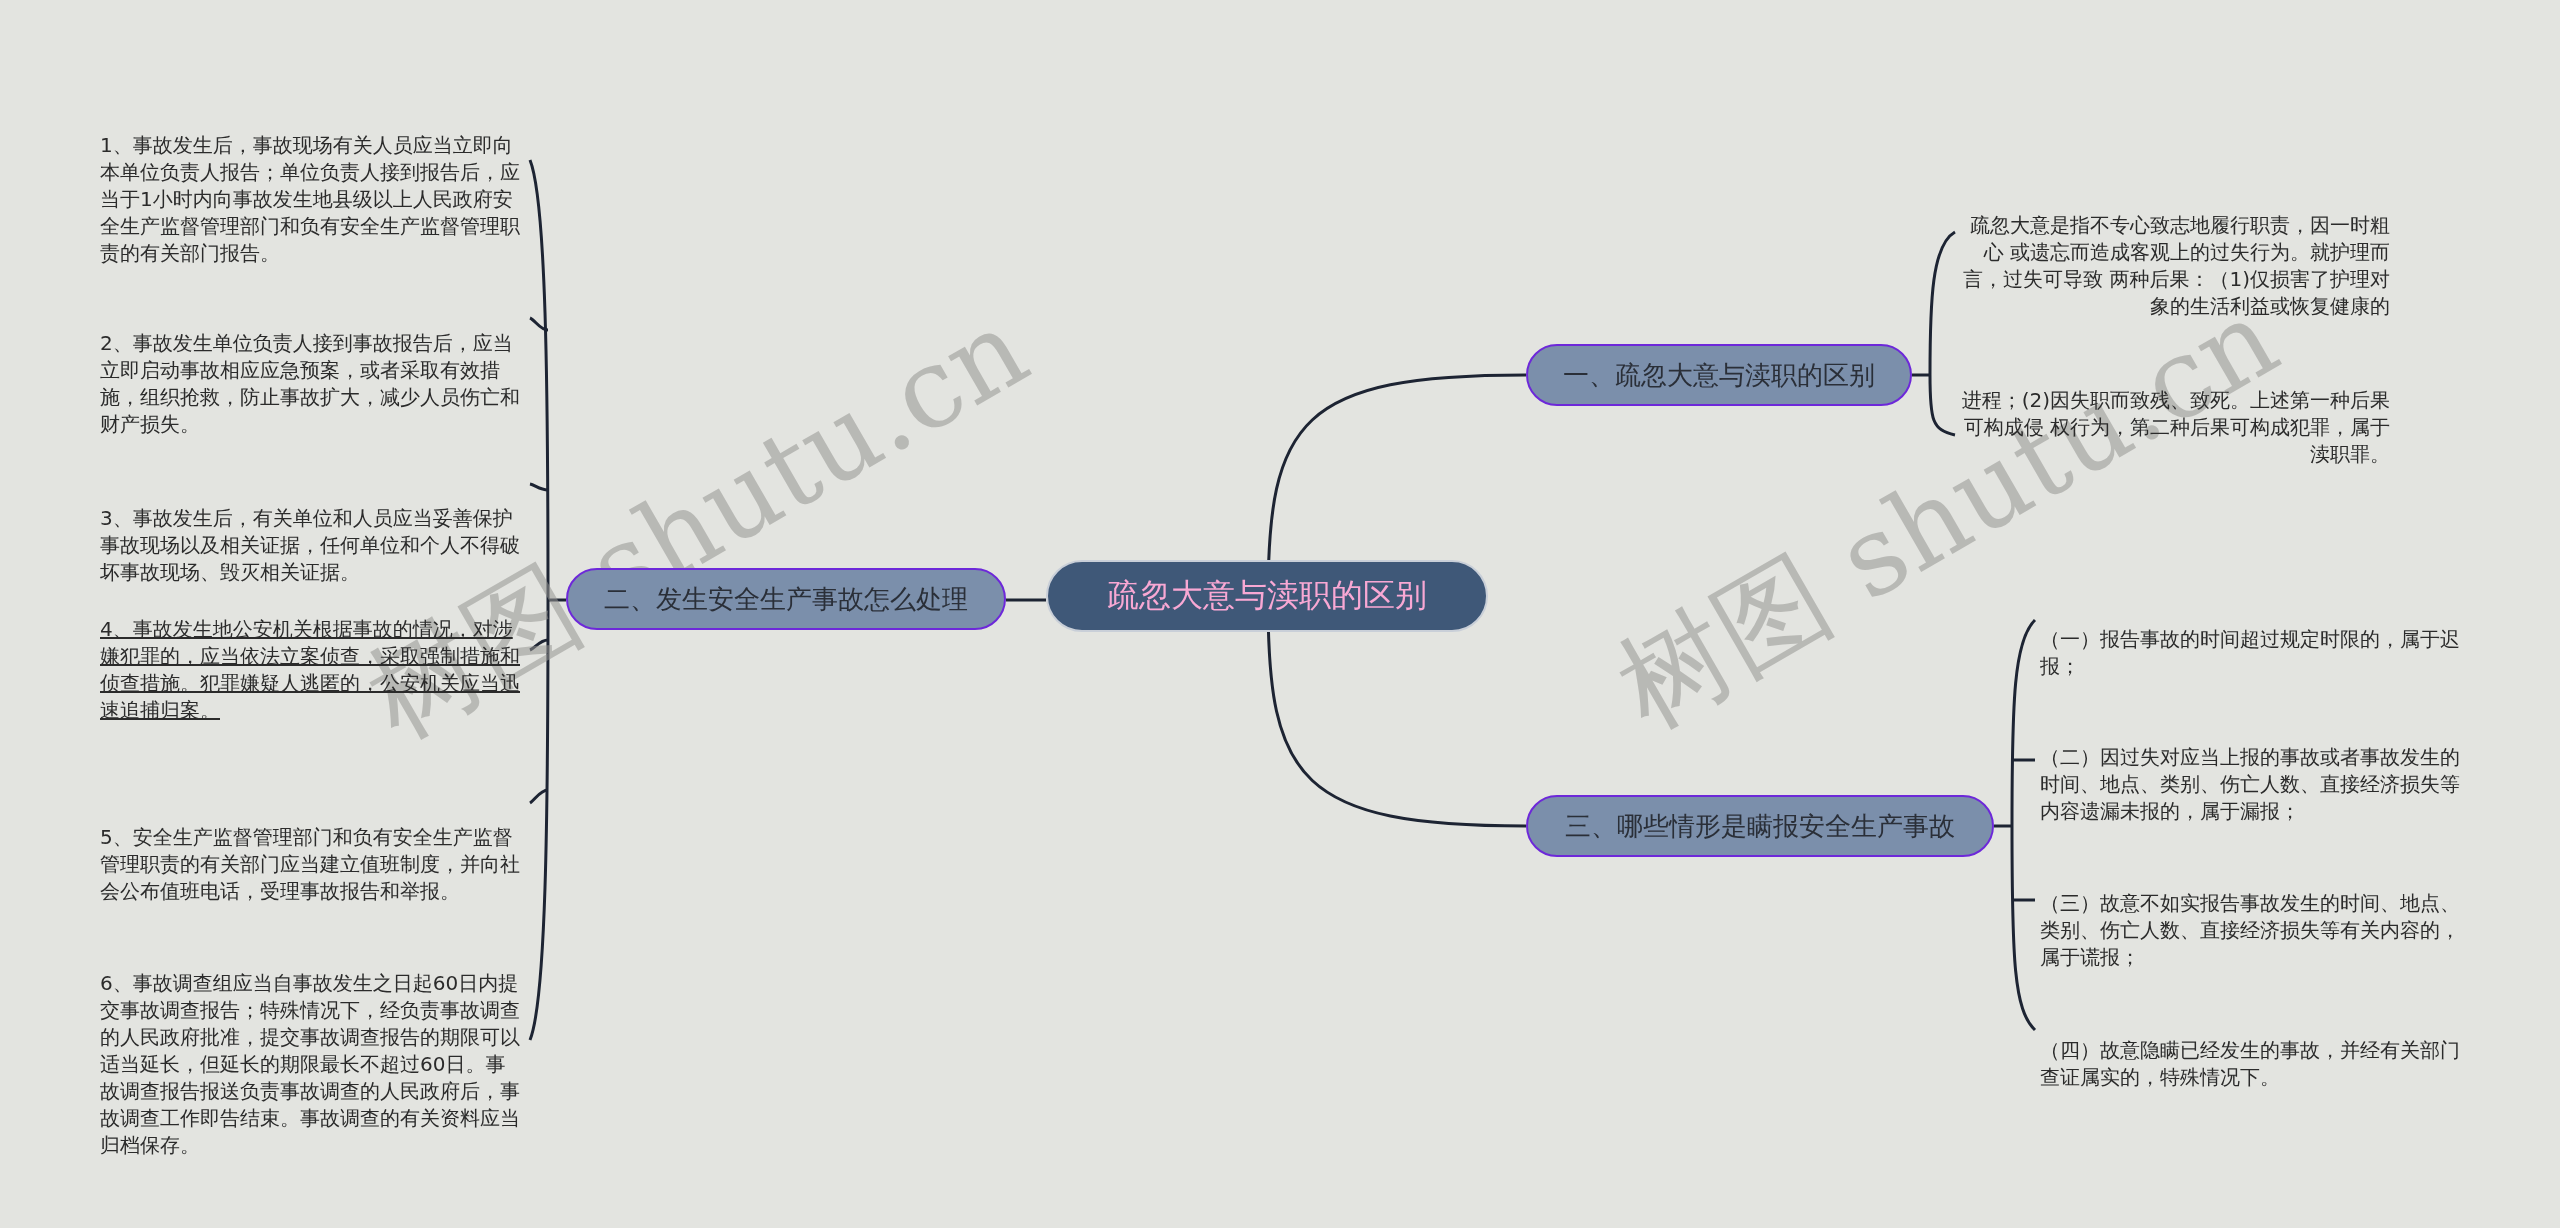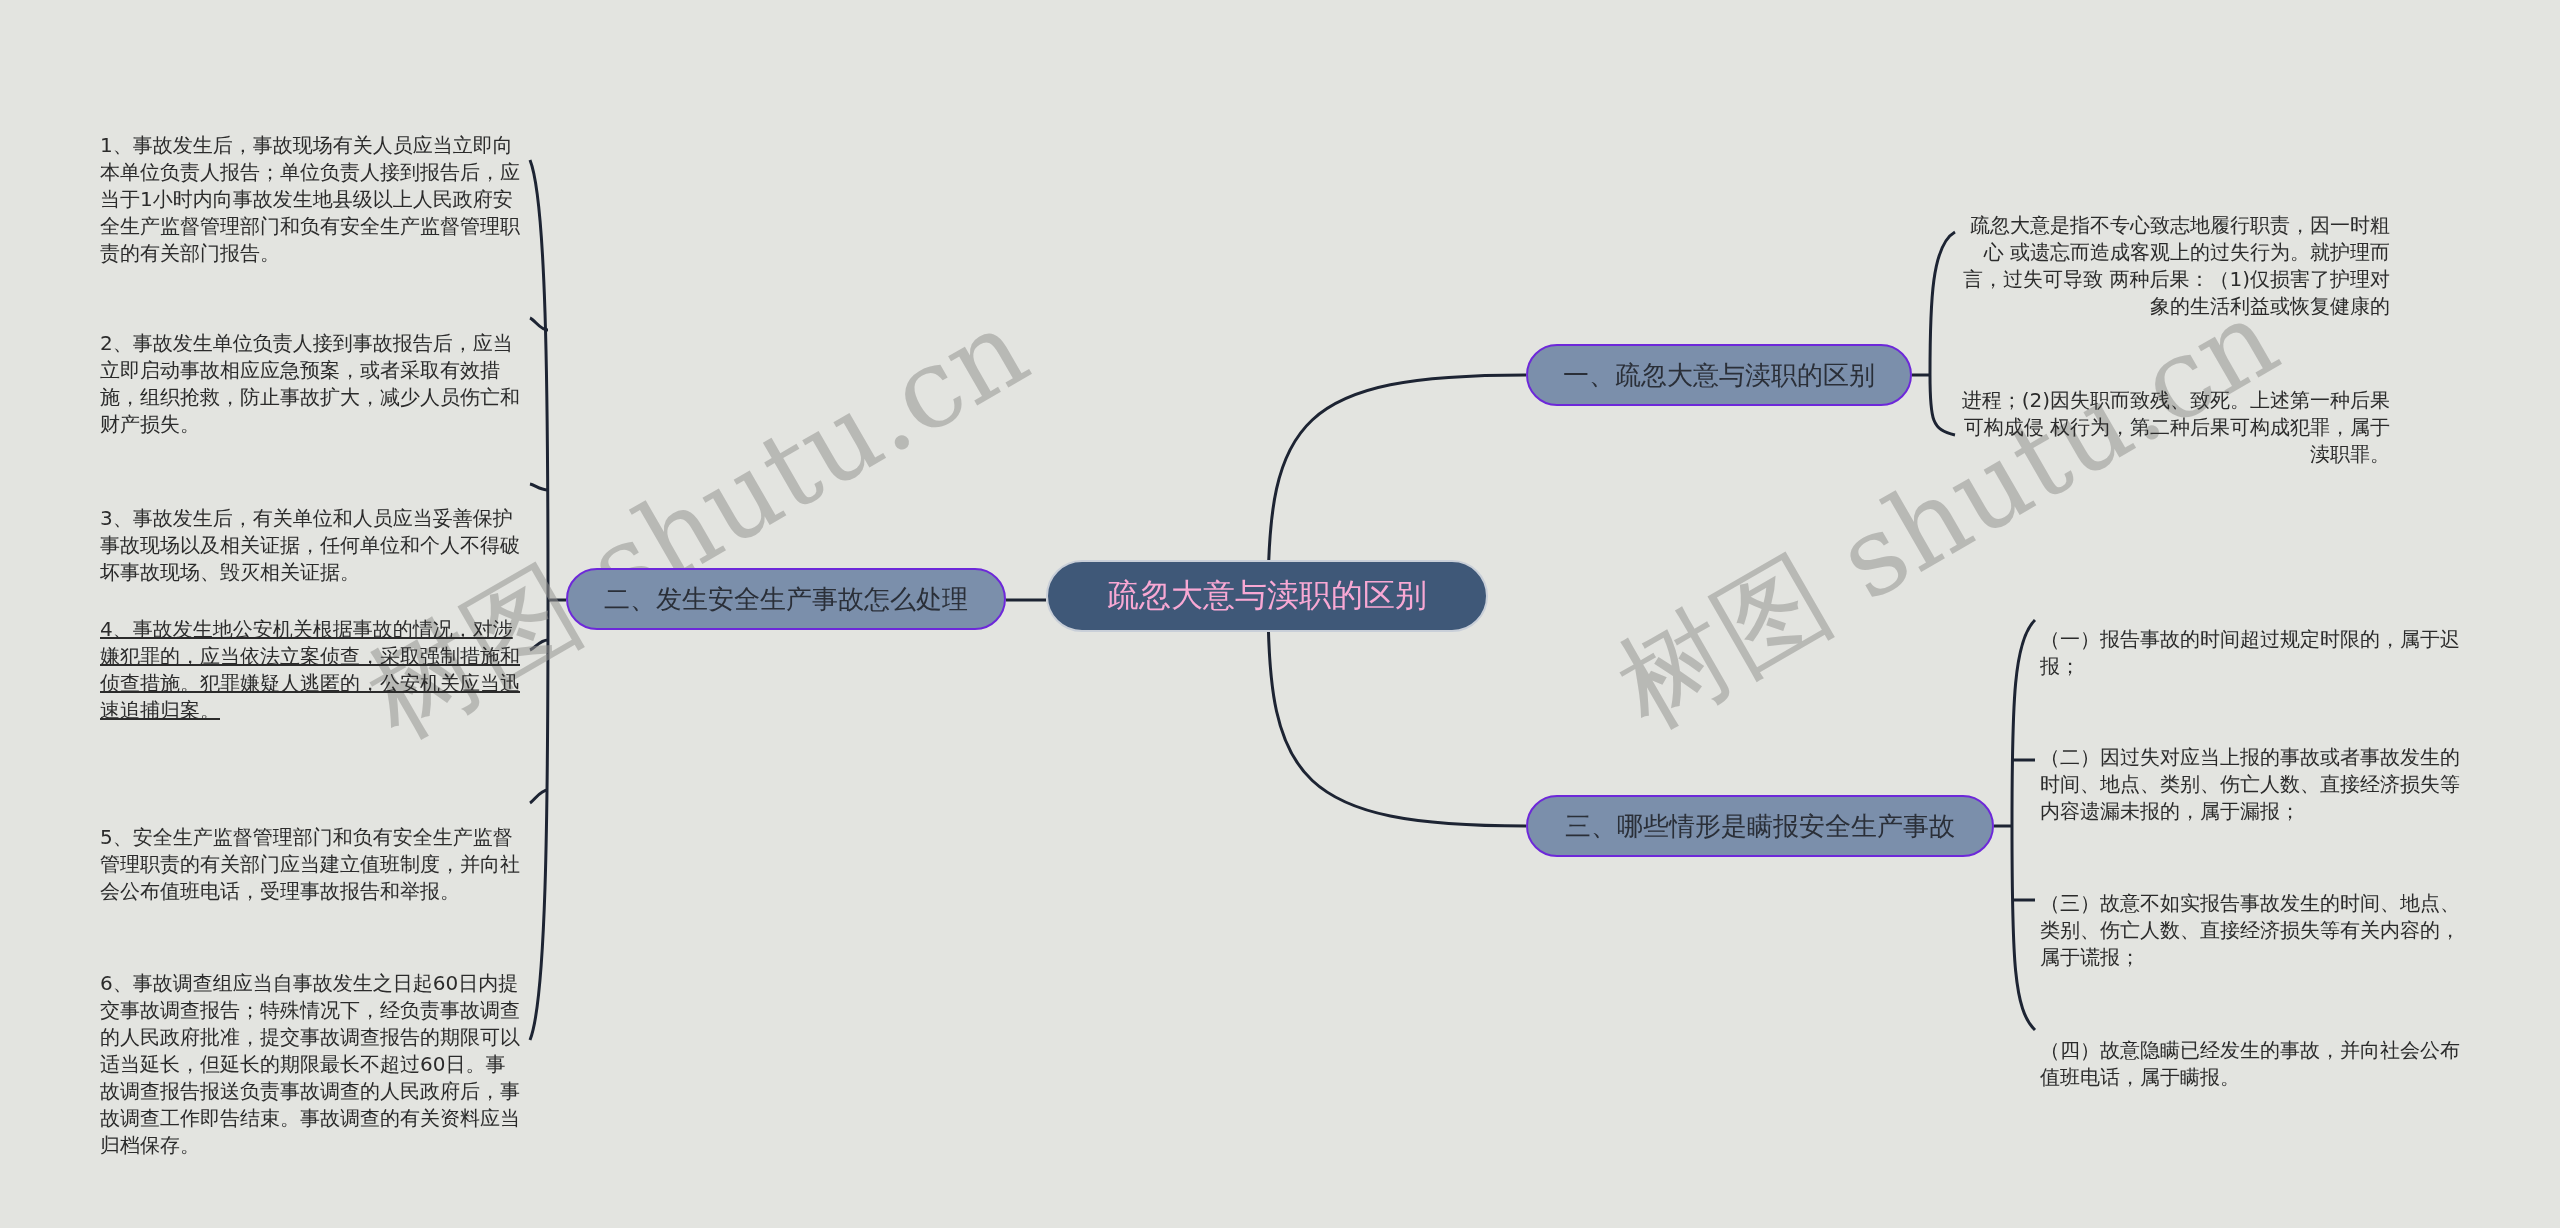--- a/index.html
+++ b/index.html
@@ -96,13 +96,13 @@
 <div class="leaf l-left" style="top:100px;">1、事故发生后，事故现场有关人员应当立即向本单位负责人报告；单位负责人接到报告后，应当于1小时内向事故发生地县级以上人民政府安全生产监督管理部门和负有安全生产监督管理职责的有关部门报告。</div>
 <div class="leaf l-left" style="top:298px;">2、事故发生单位负责人接到事故报告后，应当立即启动事故相应应急预案，或者采取有效措施，组织抢救，防止事故扩大，减少人员伤亡和财产损失。</div>
 <div class="leaf l-left" style="top:473px;">3、事故发生后，有关单位和人员应当妥善保护事故现场以及相关证据，任何单位和个人不得破坏事故现场、毁灭相关证据。</div>
 <div class="leaf l-left" style="top:584px;text-decoration:underline;">4、事故发生地公安机关根据事故的情况，对涉嫌犯罪的，应当依法立案侦查，采取强制措施和侦查措施。犯罪嫌疑人逃匿的，公安机关应当迅速追捕归案。</div>
 <div class="leaf l-left" style="top:792px;">5、安全生产监督管理部门和负有安全生产监督管理职责的有关部门应当建立值班制度，并向社会公布值班电话，受理事故报告和举报。</div>
 <div class="leaf l-left" style="top:938px;">6、事故调查组应当自事故发生之日起60日内提交事故调查报告；特殊情况下，经负责事故调查的人民政府批准，提交事故调查报告的期限可以适当延长，但延长的期限最长不超过60日。事故调查报告报送负责事故调查的人民政府后，事故调查工作即告结束。事故调查的有关资料应当归档保存。</div>
 
 <div class="leaf l-right2" style="top:594px;">（一）报告事故的时间超过规定时限的，属于迟报；</div>
 <div class="leaf l-right2" style="top:712px;">（二）因过失对应当上报的事故或者事故发生的时间、地点、类别、伤亡人数、直接经济损失等内容遗漏未报的，属于漏报；</div>
 <div class="leaf l-right2" style="top:858px;">（三）故意不如实报告事故发生的时间、地点、类别、伤亡人数、直接经济损失等有关内容的，属于谎报；</div>
-<div class="leaf l-right2" style="top:1005px;">（四）故意隐瞒已经发生的事故，并向社会公布值班电话，属于瞒报。</div>
+<div class="leaf l-right2" style="top:1005px;">（四）故意隐瞒已经发生的事故，并经有关部门查证属实的，特殊情况下。</div>
 
 </body></html>

